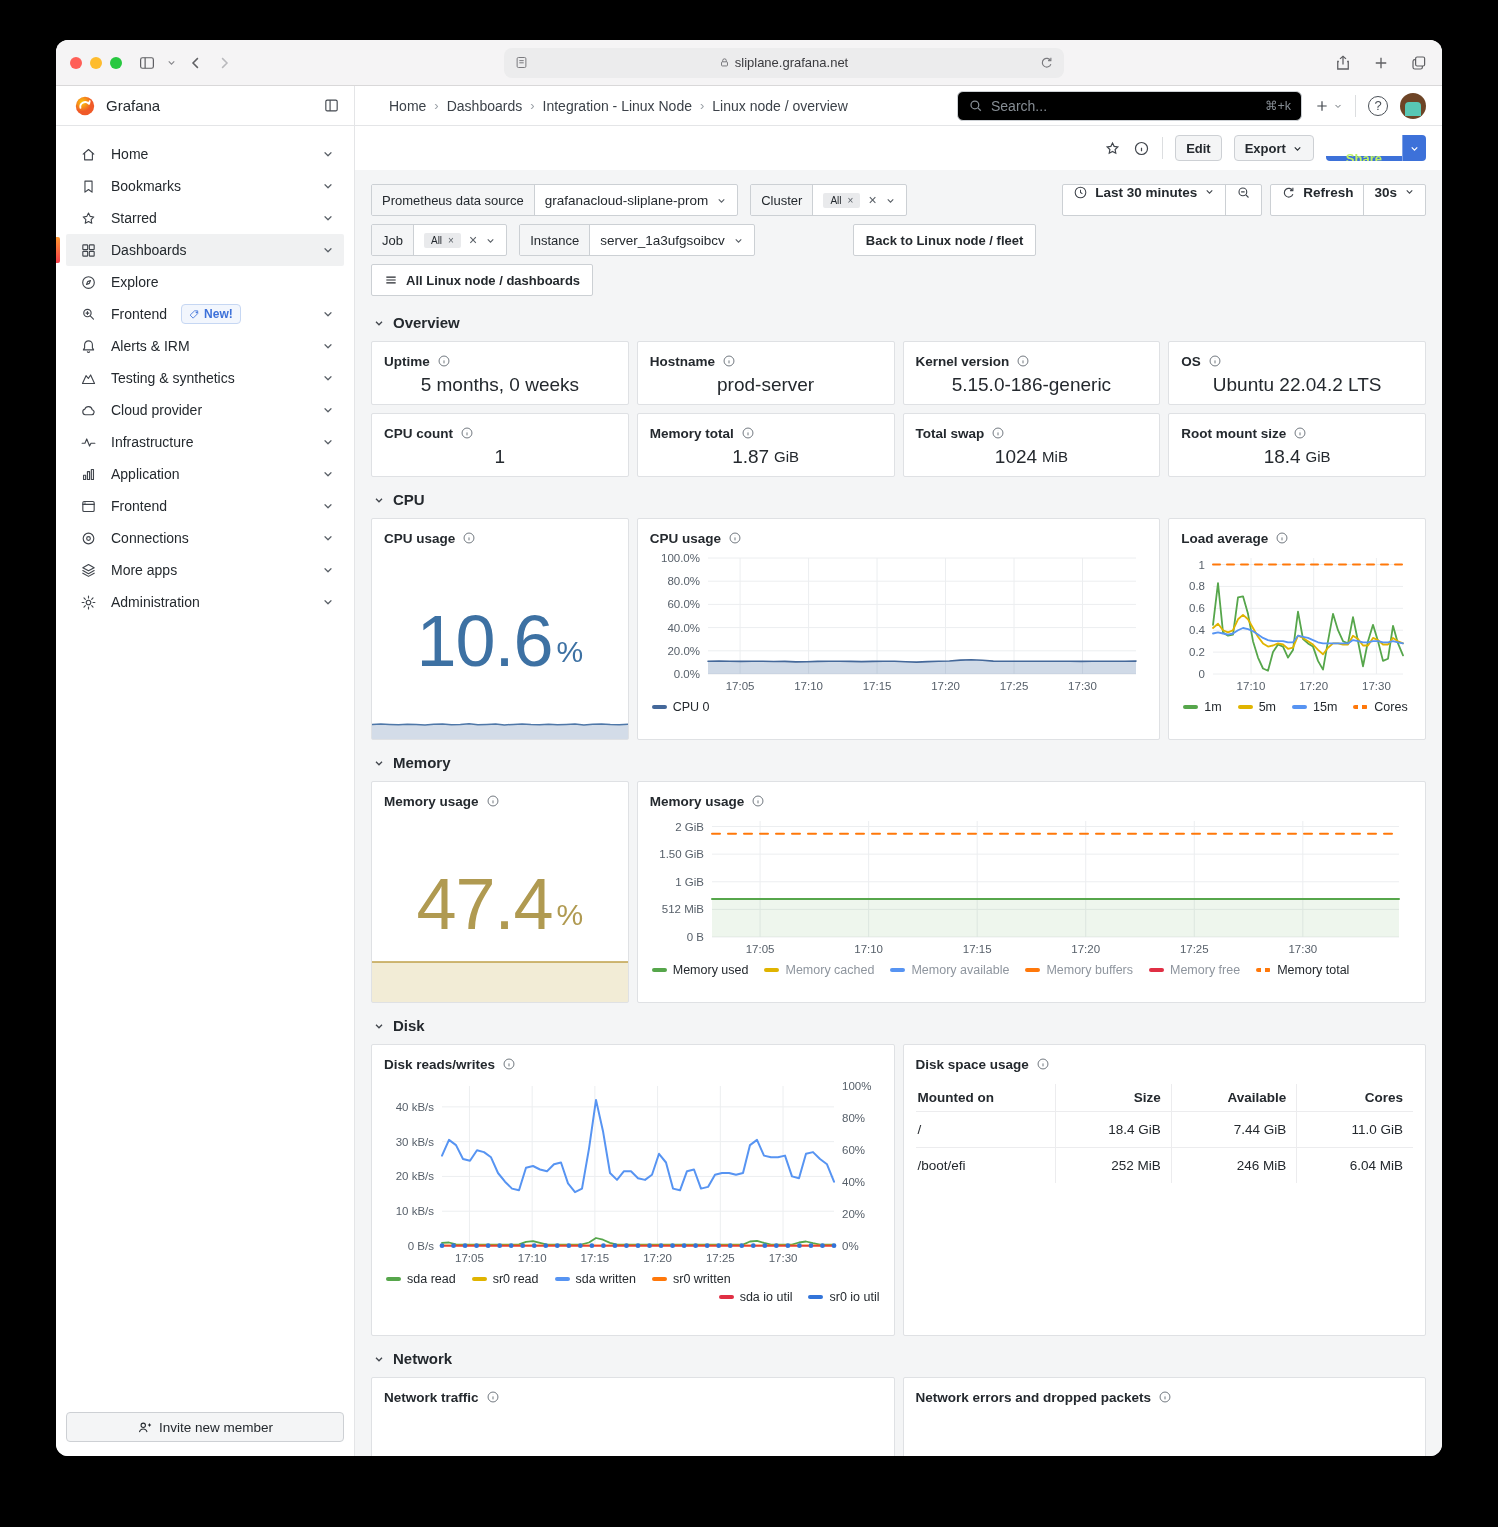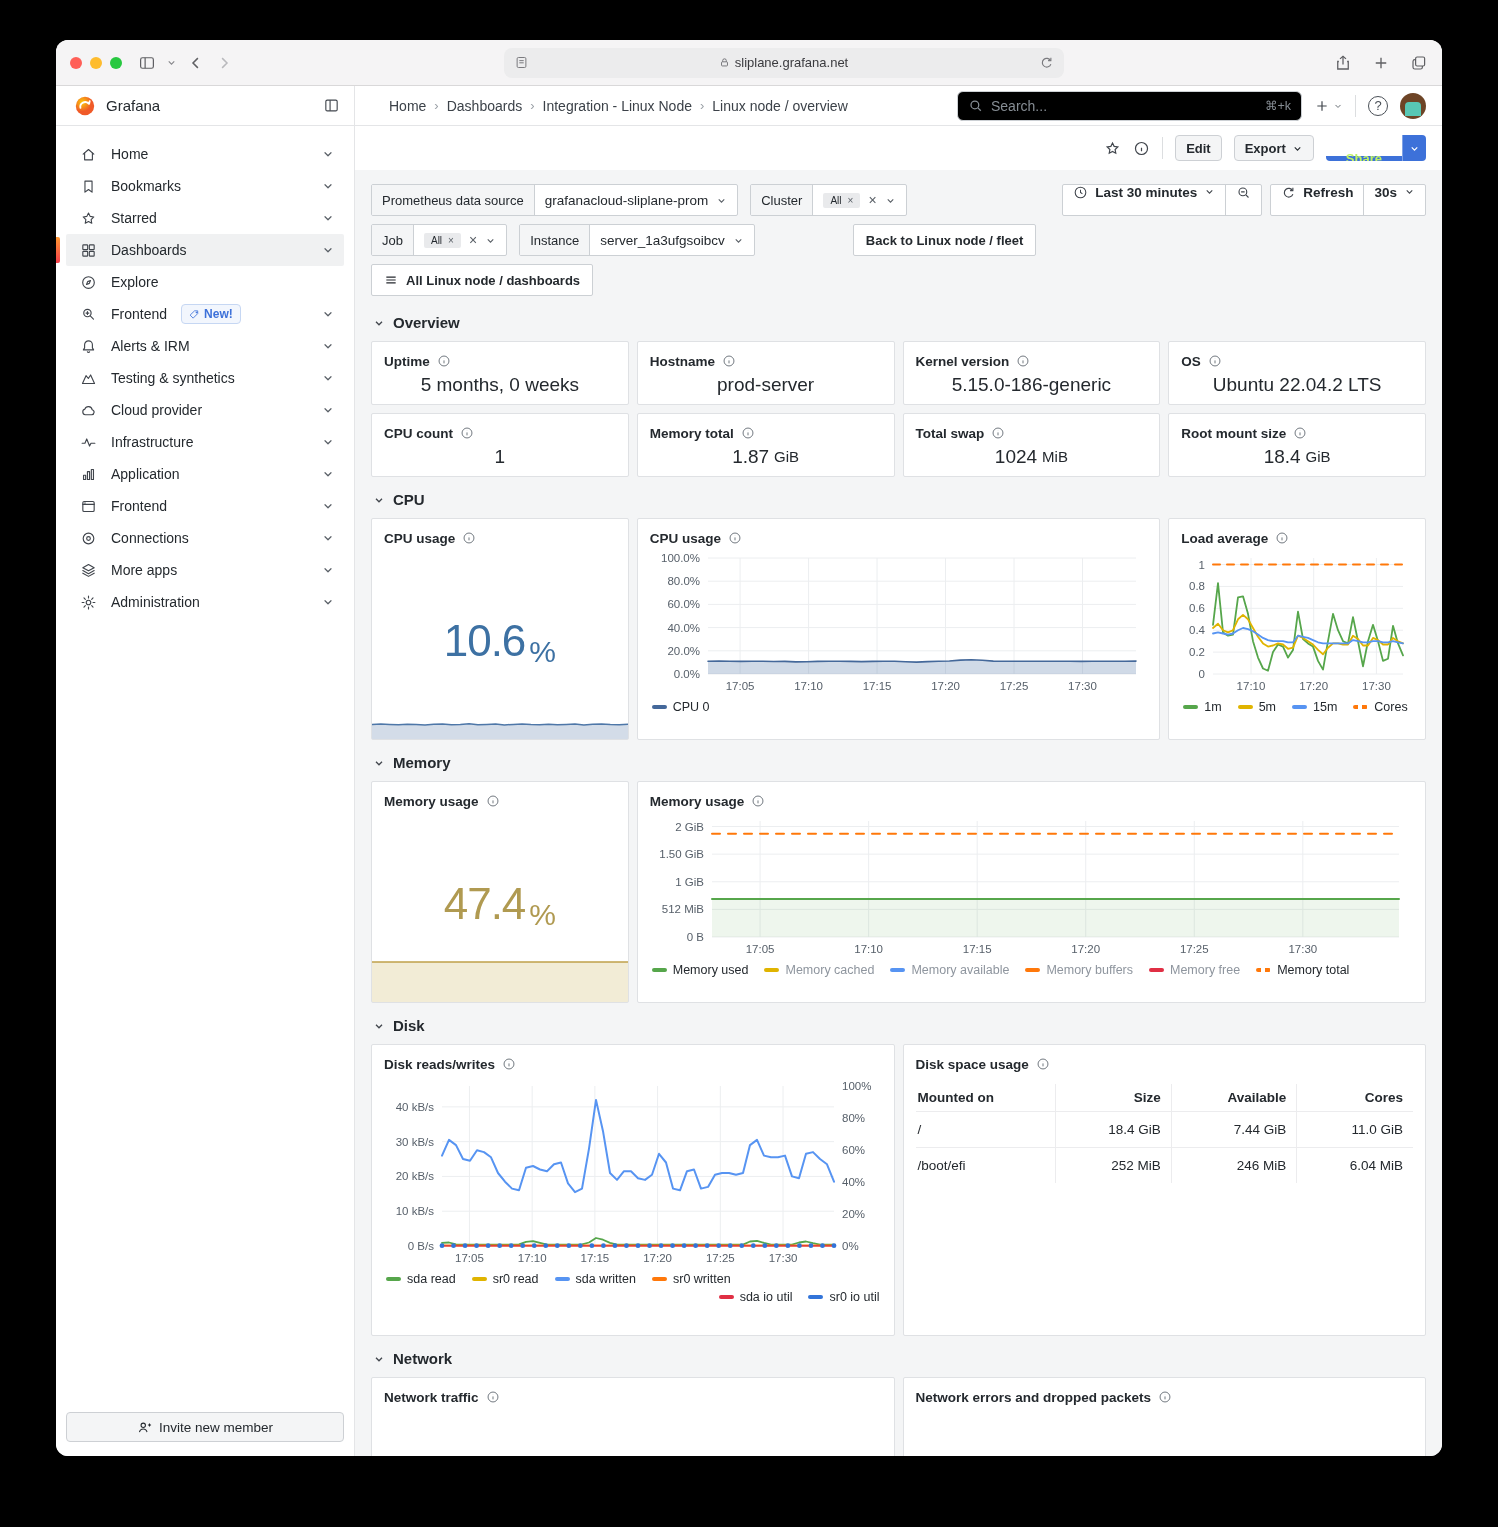--- a/index.html
+++ b/index.html
@@ -102,21 +102,21 @@
   .section-h svg { width:12px; height:12px; color:#41464d; }
   .grid4 { display:grid; grid-template-columns:repeat(4,1fr); gap:8px; }
   .panel { background:#fff; border:1px solid #dfe1e4; border-radius:2px; padding:7px 12px 8px 12px; position:relative; display:flex; flex-direction:column; overflow:hidden; }
   .p-title { display:flex; align-items:center; gap:7px; font-size:13.5px; font-weight:600; color:#24292e; flex:0 0 24px; }
   .p-title svg { width:14px; height:14px; color:#70777e; cursor:pointer; }
   .span2 { grid-column:span 2; } .span3 { grid-column:span 3; }
   .h68 { height:64px;justify-content:space-between; } .h222 { height:222px; } .h292 { height:292px; } .h140p { height:140px; }
   .stat-mid { flex:1; display:flex; align-items:center; justify-content:center; font-size:19px; font-weight:500; color:#24292e; }
   .stat-mid .unit { font-size:15px; margin-left:5px; }
   .bigstat { flex:1; display:flex; align-items:center; justify-content:center; gap:4px; z-index:2; }
-  .bigstat .num { font-size:44px; font-weight:500; letter-spacing:-1px; }
+  .bigstat .num { font-size:72px; font-weight:500; letter-spacing:-1px; }
   .bigstat .unit { font-size:30px; font-weight:500; align-self:center; margin-top:22px; }
   .spark { position:absolute; left:0; right:0; bottom:0; z-index:1; }
   .chart { width:100%; }
   .legend { display:flex; gap:16px; align-items:center; padding:4px 2px 0 2px; flex-wrap:wrap; }
   .legend.right { justify-content:flex-end; }
   .lg-item { display:inline-flex; align-items:center; gap:6px; font-size:12.5px; color:#24292e; cursor:pointer; }
   .lg-item .sw { width:15px; height:4px; border-radius:2px; display:inline-block; }
   .lg-item .lbl.dim { color:#8e959e; }
   svg text { font-family:"Liberation Sans",sans-serif; }
 

